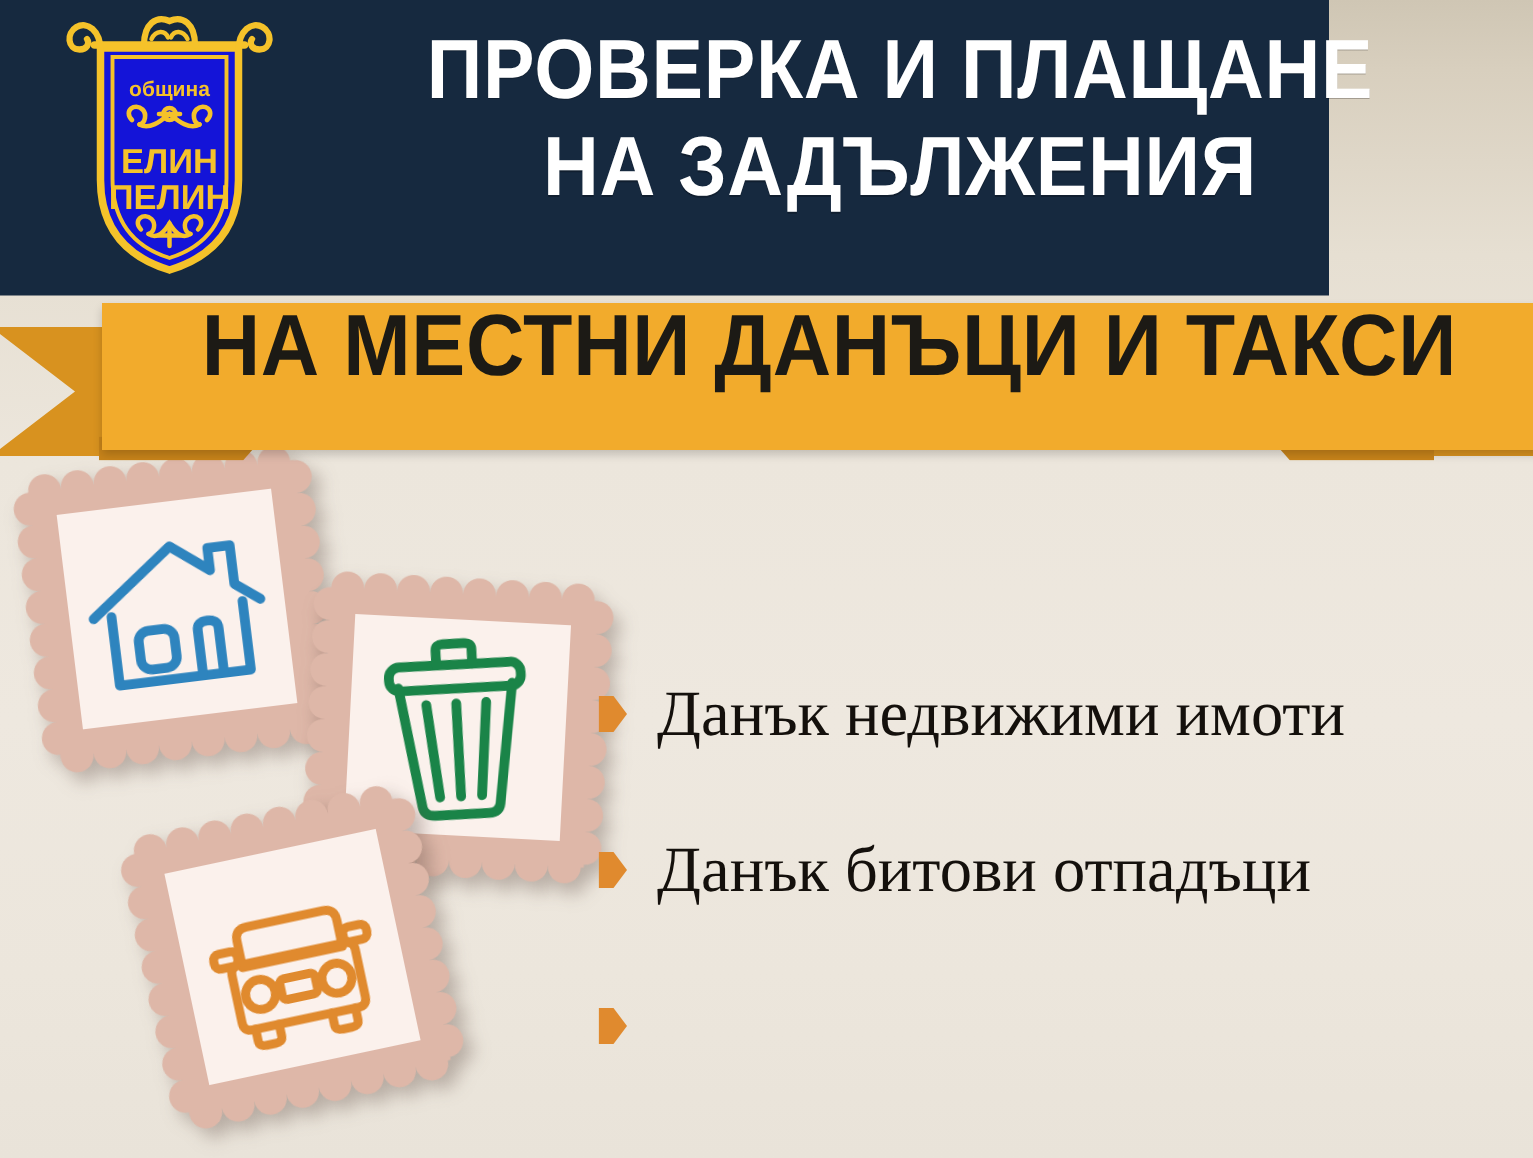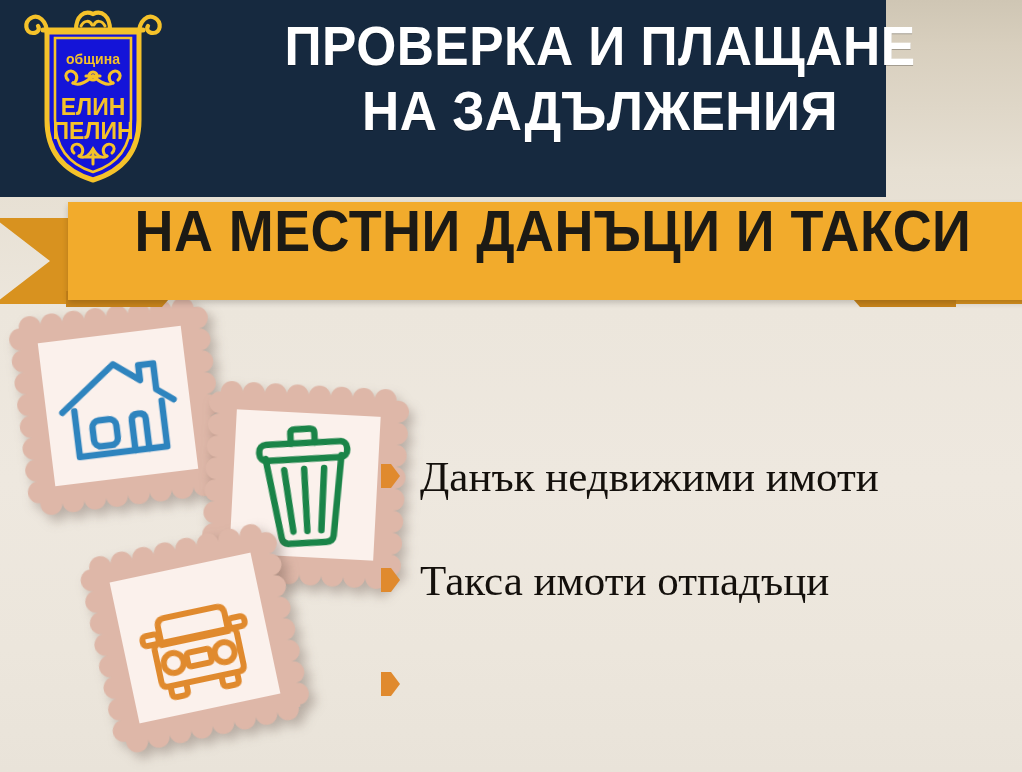--- a/index.html
+++ b/index.html
@@ -47,21 +47,21 @@
     letter-spacing: 0.5px;
     transform: scaleX(0.92);
     transform-origin: center top;
     text-shadow: 0 1px 0 rgba(0,0,0,.25);
   }
   .header-title .tline { display: block; white-space: nowrap; }
 
   
   .emblem {
     position: absolute;
-    left: 18px;
+    left: 38px;
     top: 8px;
     width: 150px;
     height: 178px;
     z-index: 8;
   }
   .emblem svg { display: block; width: 150px; height: 178px; }
 
   
   .ribbon {
     position: absolute;
@@ -133,21 +133,21 @@
     filter: drop-shadow(5px 7px 6px rgba(90,70,60,.35));
   }
   .stamp svg { display: block; width: 200px; height: 200px; }
   .stamp-house { left: 18px;  top: 6px;   transform: rotate(-7deg); }
   .stamp-trash { left: 205px; top: 85px;  transform: rotate(3deg); }
   .stamp-car   { left: 95px;  top: 238px; transform: rotate(-12deg); }
 
   
   .bullets {
     position: absolute;
-    left: 381px;
+    left: 399px;
     top: 424px;
     width: 612px;
     z-index: 4;
   }
   .bullet-row {
     display: flex;
     align-items: center;
     height: 104px;
   }
   .bullet-marker {
@@ -400,20 +400,20 @@
     </div>
   </div>
 
   <div class="bullets">
     <div class="bullet-row">
       <span class="bullet-marker"></span>
       <span class="bullet-label">Данък недвижими имоти</span>
     </div>
     <div class="bullet-row">
       <span class="bullet-marker"></span>
-      <span class="bullet-label">Такса имоти отпадъци</span>
+      <span class="bullet-label">Данък битови отпадъци</span>
     </div>
     <div class="bullet-row">
       <span class="bullet-marker"></span>
     </div>
   </div>
 
 </div>
 
 </body></html>

